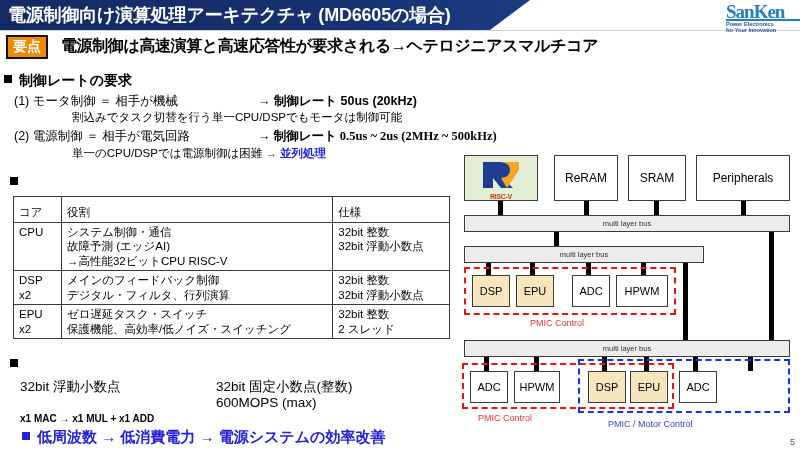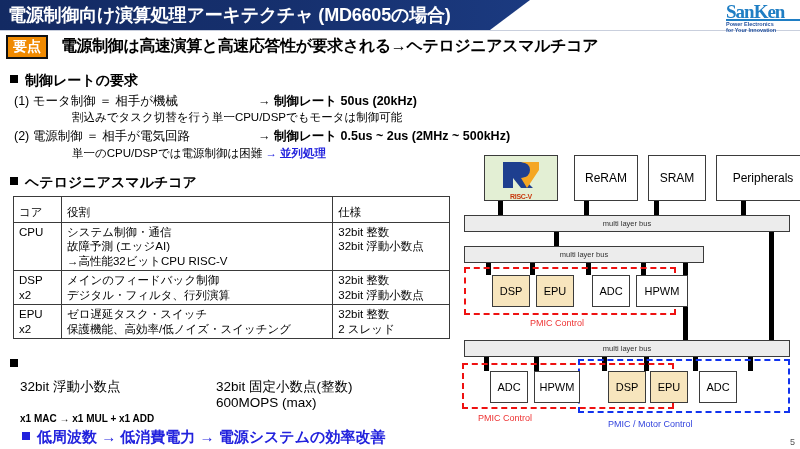--- a/index.html
+++ b/index.html
@@ -89,21 +89,20 @@
   .perf { position: absolute; font-size: 13.5px; color: #000; white-space: nowrap; }
   .perf-small { position: absolute; font-size: 10px; font-weight: bold; color: #000; white-space: nowrap; }
 
   
   .diagram { position: absolute; left: 458px; top: 155px; width: 338px; height: 286px; }
   .node {
     position: absolute; background: #ffffff; border: 1.3px solid #3b3b3b;
     font-size: 12px; color: #000; text-align: center;
     display: flex; align-items: center; justify-content: center;
     line-height: 1;
-    margin-left: 20px;
   }
   .node.small { font-size: 11px; }
   .node.tan { background: #f7e5bd; }
   .node.riscv { background: #e3efd4; }
   .bus {
     position: absolute; background: #ececec; border: 1.3px solid #3b3b3b;
     font-size: 7.5px; color: #333; display: flex; align-items: center; justify-content: center;
   }
   .wire { position: absolute; background: #000; }
   .dashbox { position: absolute; border: 2.2px dashed #ee1111; }
@@ -134,36 +133,36 @@
       <span>Power Electronics</span><br>
       <span>for Your Innovation</span>
     </div>
   </div>
 
   <div class="keypoint-row">
     <div class="keypoint-badge">要点</div>
     <div class="keypoint-text">電源制御は高速演算と高速応答性が要求される→ヘテロジニアスマルチコア</div>
   </div>
 
-  <div class="bullet-head" style="left:10px; top:72px;">
+  <div class="bullet-head" style="left:4px; top:72px;">
     <span class="sq"></span><span>制御レートの要求</span>
   </div>
 
   <div class="line" style="left:14px; top:93px;">(1) モータ制御 ＝ 相手が機械</div>
   <div class="line" style="left:258px; top:93px;"><b>→ 制御レート 50us (20kHz)</b></div>
   <div class="line" style="left:72px; top:110px; font-size:11.5px;">割込みでタスク切替を行う単一CPU/DSPでもモータは制御可能</div>
 
   <div class="line" style="left:14px; top:128px;">(2) 電源制御 ＝ 相手が電気回路</div>
-  <div class="line" style="left:258px; top:128px;"><b>→ 制御レート 0.5us ~ 2us (2MHz ~ 500kHz)</b></div>
+  <div class="line" style="left:258px; top:128px;font-family:Liberation Serif, serif;"><b>→ 制御レート 0.5us ~ 2us (2MHz ~ 500kHz)</b></div>
   <div class="line" style="left:72px; top:146px; font-size:11.5px;">
     <span>単一のCPU/DSPでは電源制御は困難 </span><span class="blue">→ 並列処理</span>
   </div>
 
   <div class="bullet-head" style="left:10px; top:174px;">
-    <span class="sq"></span><span>ヘテロジニアスマルチコア</span>
+    <span class="sq"></span>
   </div>
 
   <table class="tbl">
     <tbody>
         <tr class="head">
       <td class="c1">コア</td>
       <td class="c2">役割</td>
       <td class="c3">仕様</td>
     </tr>
     <tr>

